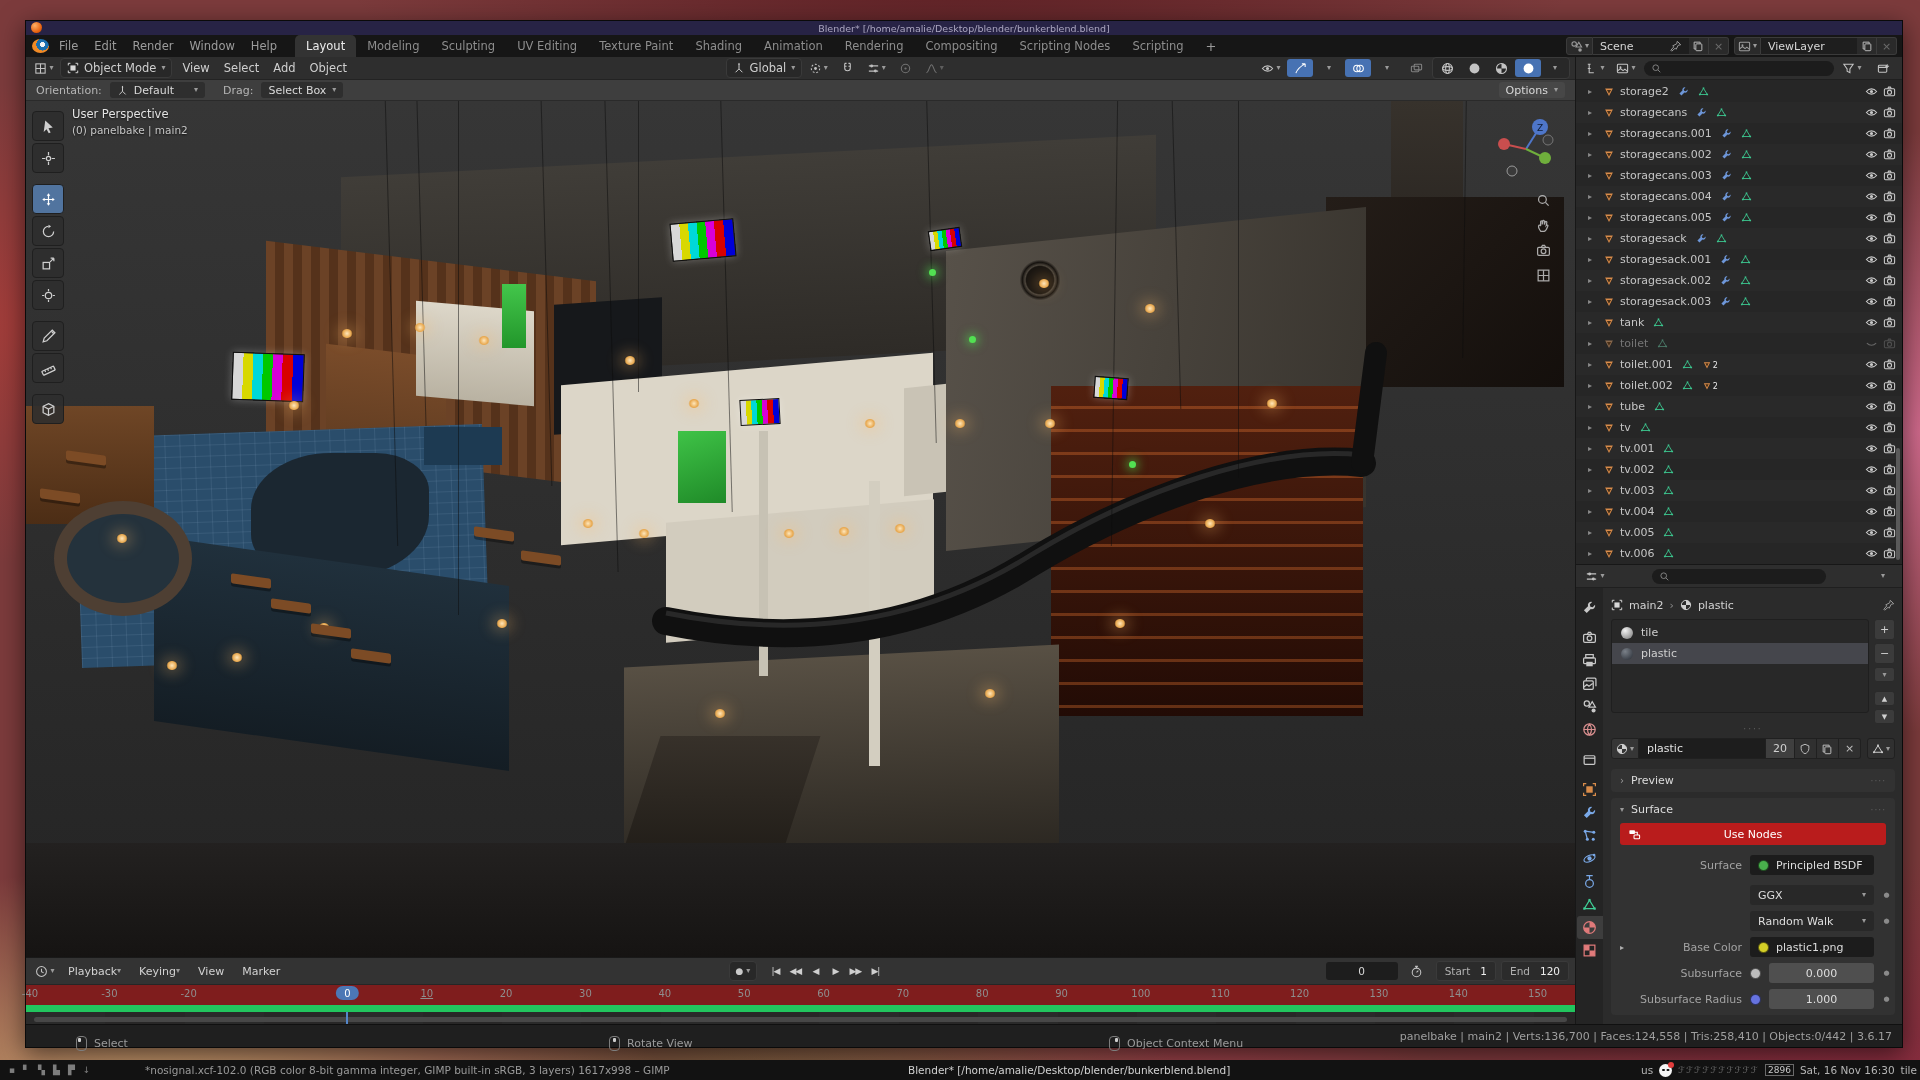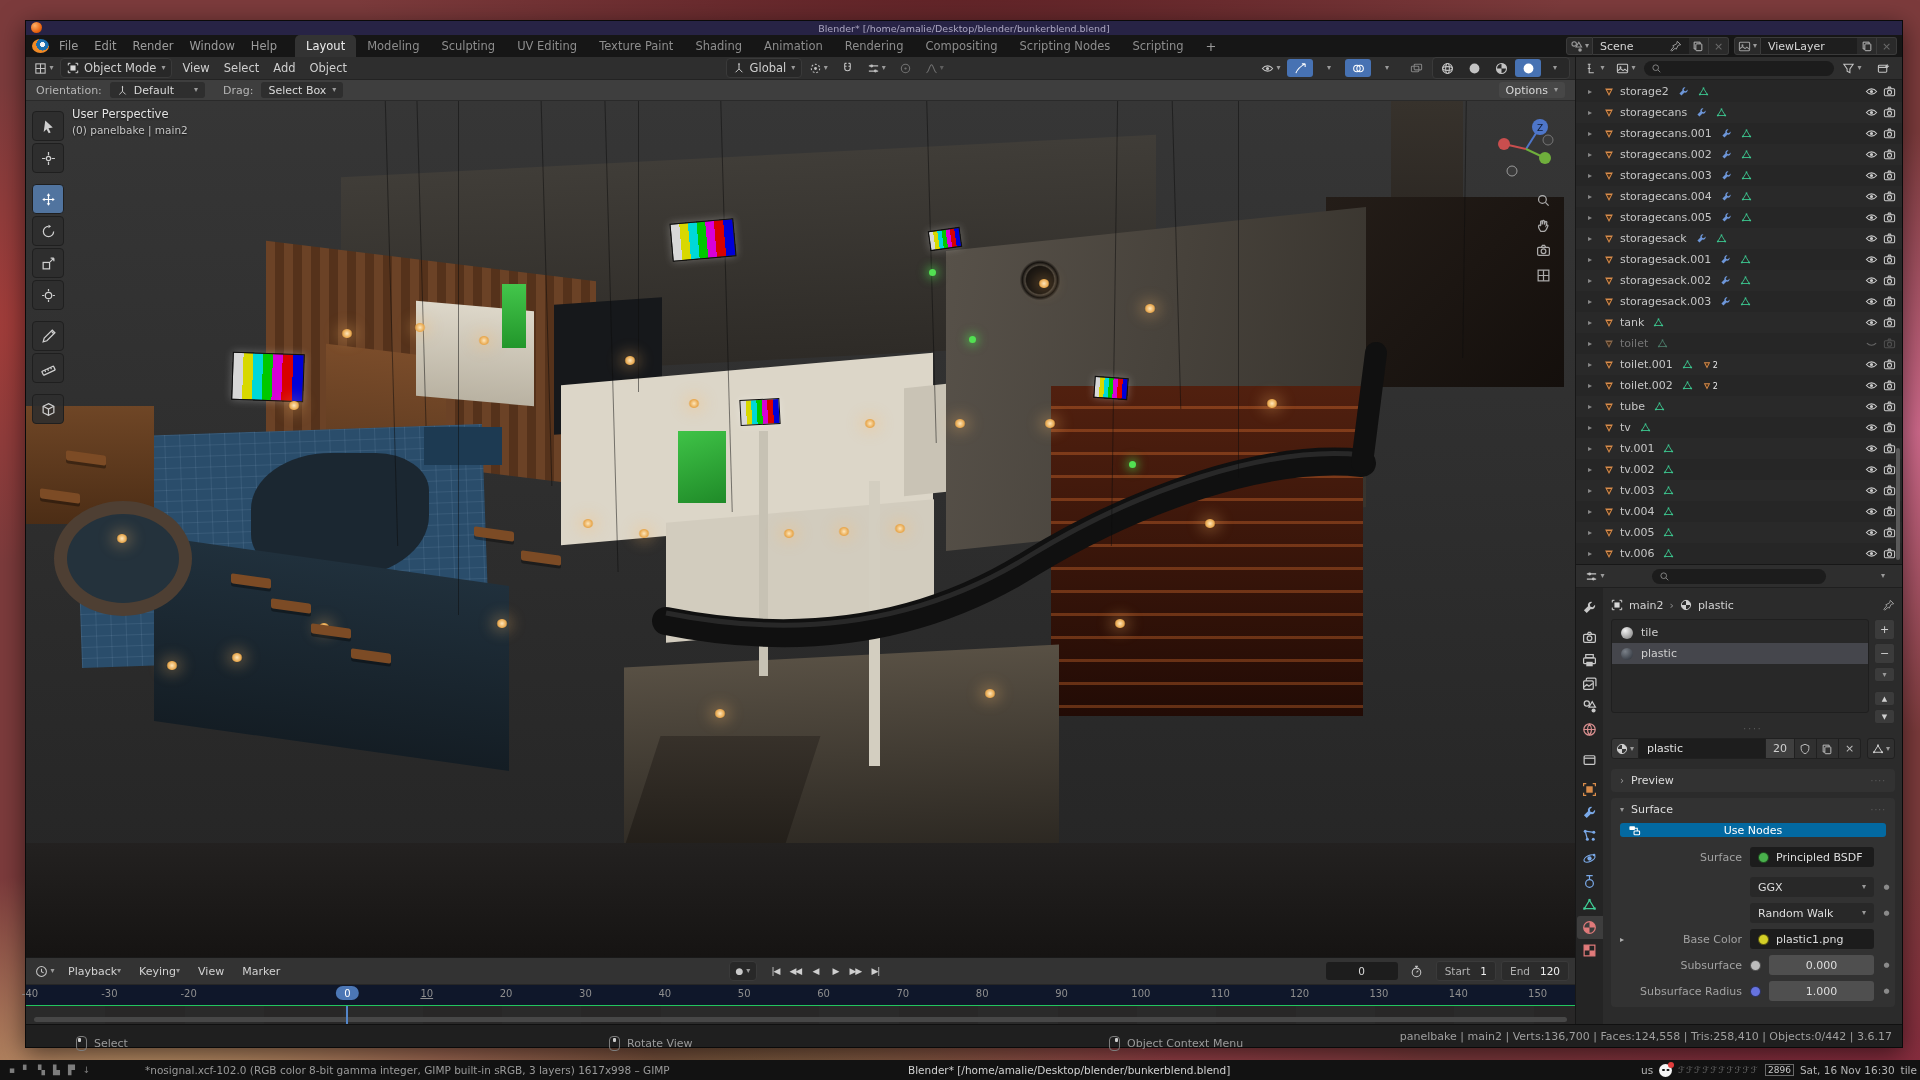--- a/index.html
+++ b/index.html
@@ -80,21 +80,21 @@
   .tvb{position:absolute;border:1px solid #0e0e0e;box-shadow:0 0 9px rgba(255,255,255,.28);
       background:linear-gradient(90deg,#d8d8d8 0 14%,#d8d800 14% 28%,#00d8d8 28% 42%,#00c800 42% 56%,#d800d8 56% 70%,#d80000 70% 85%,#0000d8 85%)}
   
   .tl{flex:0 0 66px;display:flex;flex-direction:column;background:#2a2a2a;border-top:1px solid #191919}
   .tl-head{flex:0 0 26px;background:#333333;display:flex;align-items:center;padding:0 6px;gap:2px;font-size:11px;color:#d2d2d2;border-bottom:1px solid #262626}
   .tl-sp{flex:1}
   .pbtn{min-width:20px;height:18px;display:flex;align-items:center;justify-content:center;color:#cfcfcf;font-size:9px;letter-spacing:-1px;border-radius:3px}
   .field{background:#1d1d1d;border-radius:3px;height:18px;display:flex;align-items:center;justify-content:center;color:#d8d8d8;font-size:10.5px}
   .sefield{background:#2b2b2b;border:1px solid #3a3a3a;border-radius:3px;height:18px;display:flex;align-items:center;gap:10px;padding:0 8px;font-size:10.5px}
   .sefield .k{color:#b0b0b0}.sefield .v{color:#ededed}
-  .tl-ruler{flex:0 0 20px;background:#0f172a;position:relative;font-size:10px;color:#8e8e8e;border-bottom:1px solid #22c55e}
+  .tl-ruler{flex:0 0 20px;background:#7f1d1d;position:relative;font-size:10px;color:#8e8e8e;border-bottom:7px solid #22c55e}
   .tick{position:absolute;top:3px;transform:translateX(-50%)}
   .fpill{position:absolute;top:1px;transform:translateX(-50%);background:#4c77b5;color:#fff;border-radius:9px;padding:1.5px 8px;font-size:10px;z-index:2}
   .tl-tracks{flex:1;position:relative;background:repeating-linear-gradient(90deg,#2a2a2a 0 79.35px,#282727 79.35px 158.7px)}
   .playline{position:absolute;top:0;bottom:0;width:2px;background:#5486c9}
   .tl-scroll{position:absolute;left:8px;right:8px;bottom:2px;height:5px;background:#474747;border-radius:3px}
   
   .outliner{flex:0 0 505px;display:flex;flex-direction:column;background:#262626;border-bottom:1px solid #171717}
   .ol-head{flex:0 0 22px;background:#2e2e2e;display:flex;align-items:center;gap:5px;padding:0 6px;border-bottom:1px solid #1f1f1f;color:#c0c0c0}
   .searchpill{flex:1;height:15px;background:#1c1c1c;border-radius:8px;display:flex;align-items:center;gap:5px;padding:0 7px;color:#8a8a8a}
   .ol-list{flex:1;position:relative;overflow:hidden;padding-top:1px}
@@ -136,21 +136,21 @@
   .db{height:21px;display:flex;align-items:center;box-sizing:border-box;border:1px solid #202020}
   .db.icons{background:#363636;gap:2px;padding:0 4px;border-radius:3px 0 0 3px;color:#cfcfcf}
   .db.name{flex:1;background:#1d1d1d;color:#e2e2e2;padding:0 8px;border-left:none;border-right:none}
   .db.users{background:#3f3f3f;padding:0 7px;color:#d0d0d0}
   .db.bt{width:22px;justify-content:center;background:#303030;color:#bdbdbd;border-left:none}
   .db.bt.last{border-radius:0 3px 3px 0}
   .db.tree{margin-left:6px;background:#303030;border-radius:3px;gap:2px;padding:0 4px;color:#bdbdbd}
   .panel{background:#323232;border-radius:4px;margin-bottom:6px;overflow:hidden}
   .phead{height:23px;display:flex;align-items:center;gap:7px;padding:0 9px;color:#dcdcdc}
   .phead .grip{margin-left:auto;color:#5d5d5d;letter-spacing:1px;font-size:9px}
-  .usenodes{margin:2px 9px 10px;height:14px;background:#0369a1;border-radius:3px;color:#fff;display:flex;align-items:center;justify-content:center;gap:7px;font-size:11px;position:relative}
+  .usenodes{margin:2px 9px 10px;height:22px;background:#b91c1c;border-radius:3px;color:#fff;display:flex;align-items:center;justify-content:center;gap:7px;font-size:11px;position:relative}
   .usenodes .nico{position:absolute;left:8px;color:#fff}
   .prow{display:flex;align-items:center;margin:6px 4px 6px 9px;gap:8px}
   .prow .exp{width:10px;color:#b0b0b0;font-size:8px;flex:0 0 auto}
   .plabel{width:104px;text-align:right;color:#a2a2a2;flex:0 0 auto;white-space:nowrap}
   .pfield{flex:1;height:20px;background:#1c1c1c;border-radius:3px;display:flex;align-items:center;gap:7px;padding:0 8px;color:#dedede;min-width:0}
   .pfield.dropf{background:#282828}
   .pfield.slider{background:#4f4f4f;justify-content:center}
   .socket{width:9px;height:9px;border-radius:50%;border:1px solid rgba(0,0,0,.55);flex:0 0 auto}
   .dotcol{width:9px;color:#8a8a8a;text-align:center;flex:0 0 auto;font-size:7px}
   

